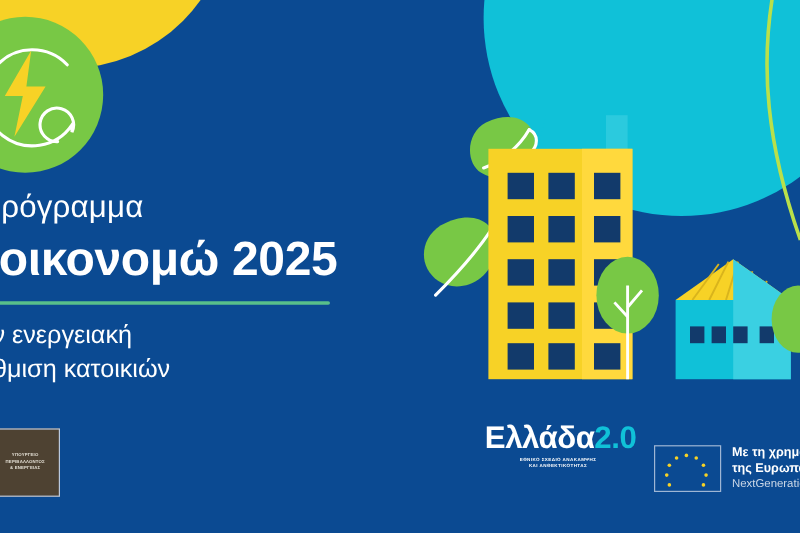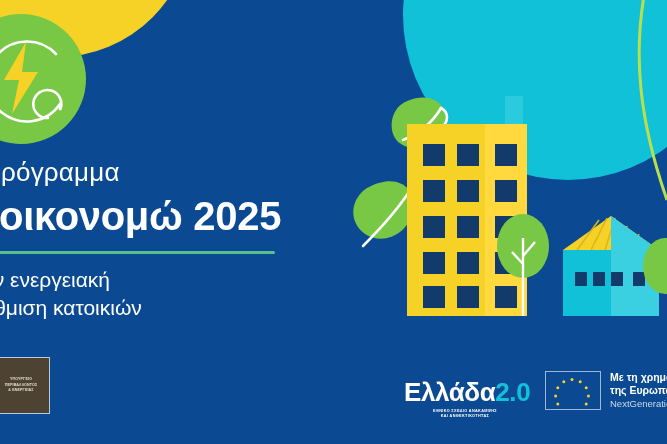--- a/index.html
+++ b/index.html
@@ -57,21 +57,21 @@
     position:absolute;left:-8px;bottom:30px;width:56px;height:55px;
     background:#4e4232;border:1px solid #b9c9de;
     display:flex;align-items:center;justify-content:center;
   }
   .ministry-logo .mtxt{
     color:#e2ddd2;font-size:3.6px;line-height:1.55;font-weight:700;
     text-align:center;letter-spacing:.15px;
   }
 
   .greece20{
-    position:absolute;left:404px;bottom:24px;width:122px;text-align:center;
+    position:absolute;left:404px;bottom:52px;width:122px;text-align:center;
   }
   .greece20 .g-main{
     font-size:26px;font-weight:700;color:#ffffff;line-height:1;
     letter-spacing:-.4px;white-space:nowrap;
   }
   .greece20 .g-main .two{color:#10c1d8;}
   .greece20 .g-sub{
     font-size:3.8px;font-weight:700;color:#ffffff;line-height:1.5;
     margin-top:4px;letter-spacing:.35px;
   }

